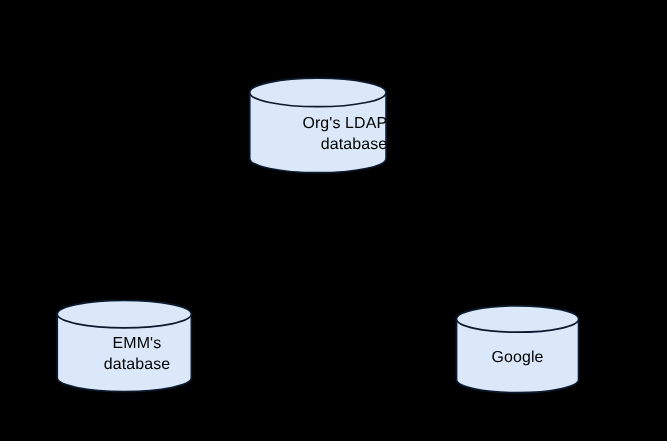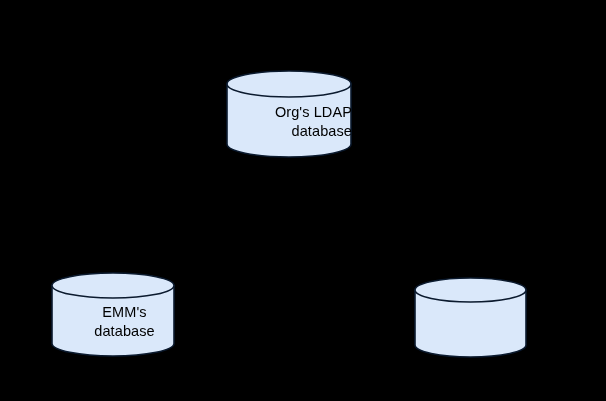--- a/index.html
+++ b/index.html
@@ -110,15 +110,18 @@
       <span class="line">EMM's</span>
       <span class="line">database</span>
     </div>
   </div>
 
   <div class="db-node" id="node-google">
     <svg width="113" height="81" viewBox="0 0 113 81" aria-hidden="true">
       <path d="M1,13 L1,68 A55.5,12 0 0 0 112,68 L112,13 Z" fill="#dae8fa" stroke="#0b1a2e" stroke-width="1.6"></path>
       <ellipse cx="56.5" cy="13" rx="55.5" ry="12" fill="#dae8fa" stroke="#0b1a2e" stroke-width="1.6"></ellipse>
     </svg>
+    <div class="db-label">
+      <span class="line">Google</span>
+    </div>
   </div>
 
 </div>
 
 </body></html>

